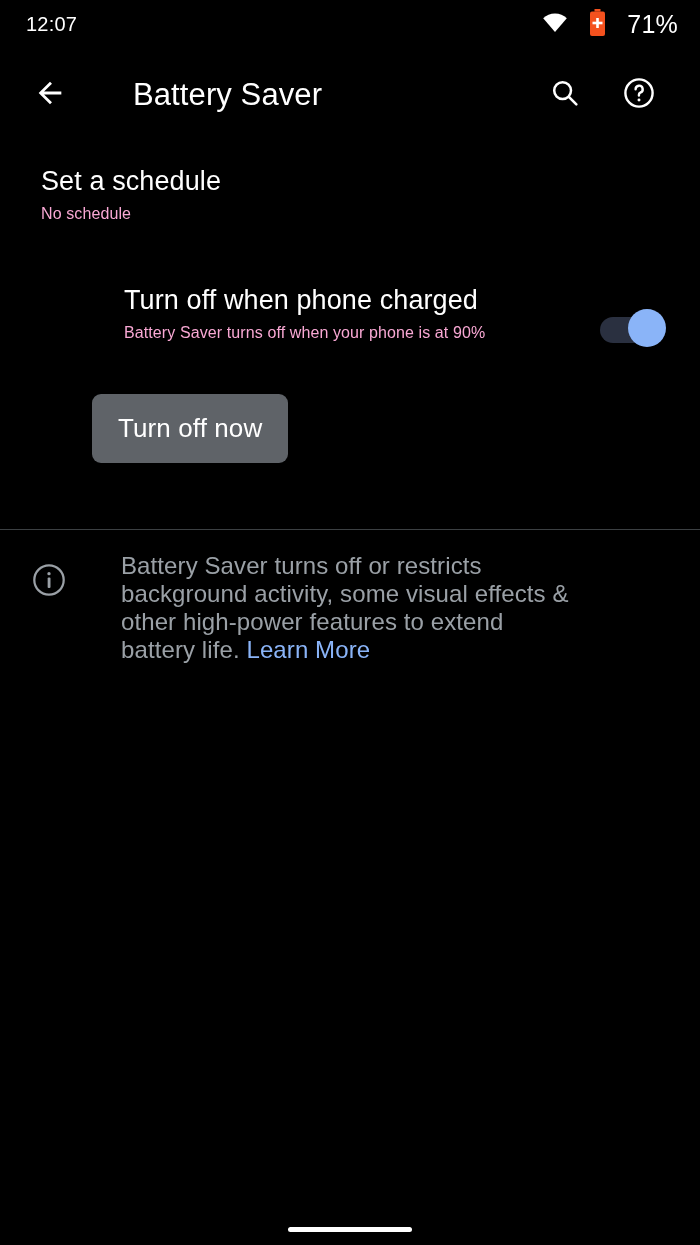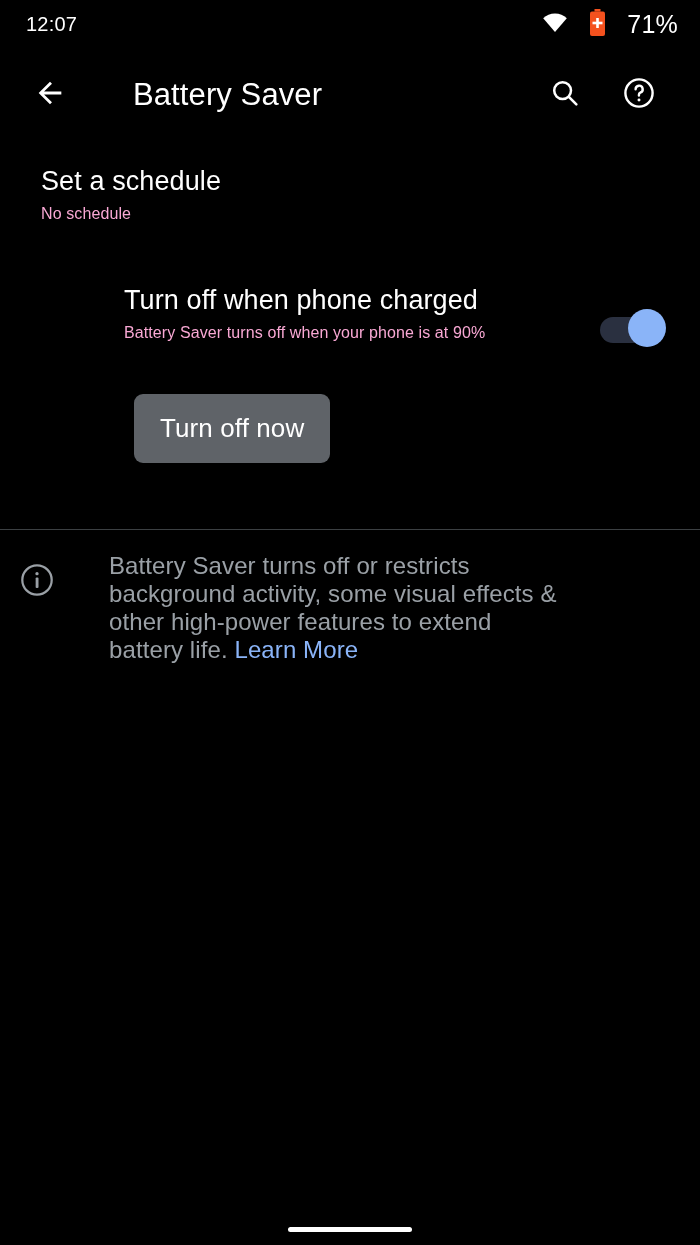--- a/index.html
+++ b/index.html
@@ -134,21 +134,21 @@
   .switch-thumb {
     position: absolute;
     top: 0; right: 0;
     width: 38px; height: 38px;
     margin-top: -4px;
     border-radius: 50%;
     background: #8ab4f8;
   }
 
   
-  .btn-wrap { padding: 0 0 0 92px; margin-top: 46px; margin-left: 42px; }
+  .btn-wrap { padding: 0 0 0 92px; margin-top: 46px; }
   .flat-button {
     display: inline-block;
     background: #5f6368;
     color: #ffffff;
     font-size: 26px;
     line-height: 26px;
     padding: 21px 26px 22px 26px;
     border: none;
     border-radius: 9px;
     letter-spacing: 0.1px;
@@ -160,21 +160,21 @@
     position: absolute;
     top: 529px; left: 0;
     width: 700px;
     height: 1px;
     background: #3c4043;
   }
 
   
   .footer-info {
     position: absolute;
-    top: 552px; left: 0;
+    top: 552px; left: 12px;
     width: 616px;
     display: flex;
     align-items: flex-start;
     padding: 0 44px 0 17px;
   }
   .info-icon-wrap {
     width: 40px; height: 40px;
     flex: none;
     margin-top: 8px;
     display: flex;

